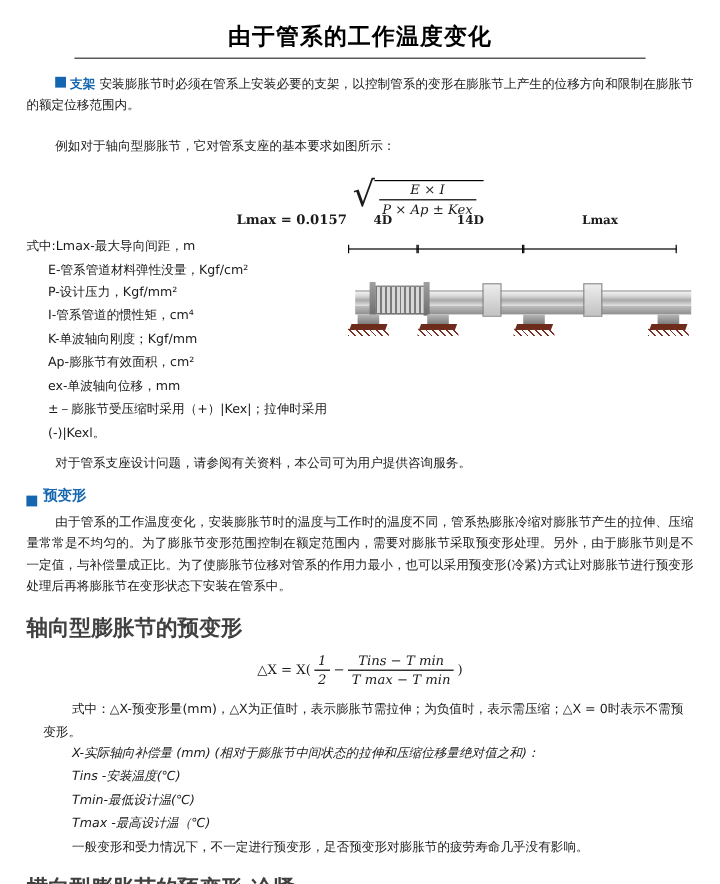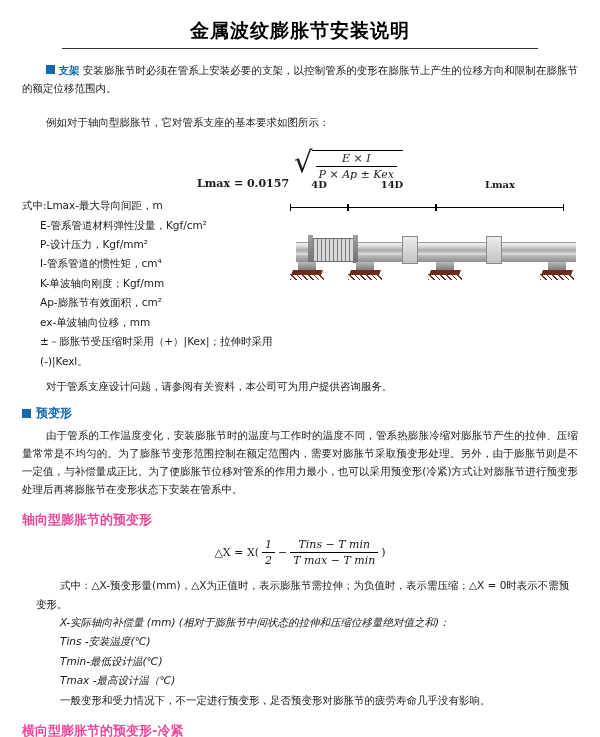--- a/index.html
+++ b/index.html
@@ -36,21 +36,21 @@
     border: none;
     border-top: 1px solid #333;
     margin: 3px 40px 12px 40px;
   }
   .sec-head {
     color: #1466b0;
     font-weight: bold;
     font-size: 12px;
     margin: 10px 0 4px 0;
     display: flex;
-    align-items: center;
+    align-items: flex-end;
     gap: 5px;
   }
   .blue-sq {
     width: 9px;
     height: 9px;
     background: #1466b0;
     display: inline-block;
   }
   .para {
     line-height: 1.72;
@@ -250,41 +250,41 @@
     font-family: "DejaVu Serif", "Liberation Serif", serif;
     font-size: 11px;
     margin: 9px 0 9px 0;
   }
   .center-formula .eq {
     display: inline-flex;
     align-items: center;
     gap: 3px;
   }
   .sub-head {
-    color: #ec4899;
-    font-weight: bold;
-    font-size: 13px;
+    color: #404040;
+    font-weight: bold;
+    font-size: 18px;
     margin: 13px 0 2px 0;
   }
   .list-line {
     line-height: 1.85;
     margin-left: 38px;
     font-style: italic;
   }
   .note {
     line-height: 1.75;
     margin-left: 38px;
   }
 </style>
 </head>
 <body>
 
 <div class="page">
 
-  <h1 class="doc-title">金属波纹膨胀节安装说明</h1>
+  <h1 class="doc-title">由于管系的工作温度变化</h1>
   <hr class="title-rule">
 
   <div class="para indent">
     <span class="blue-sq"></span>
     <span class="inline-head">支架</span>
     <span>安装膨胀节时必须在管系上安装必要的支架，以控制管系的变形在膨胀节上产生的位移方向和限制在膨胀节的额定位移范围内。</span>
   </div>
 
   <div class="para indent" style="margin-top:16px">例如对于轴向型膨胀节，它对管系支座的基本要求如图所示：</div>
 

